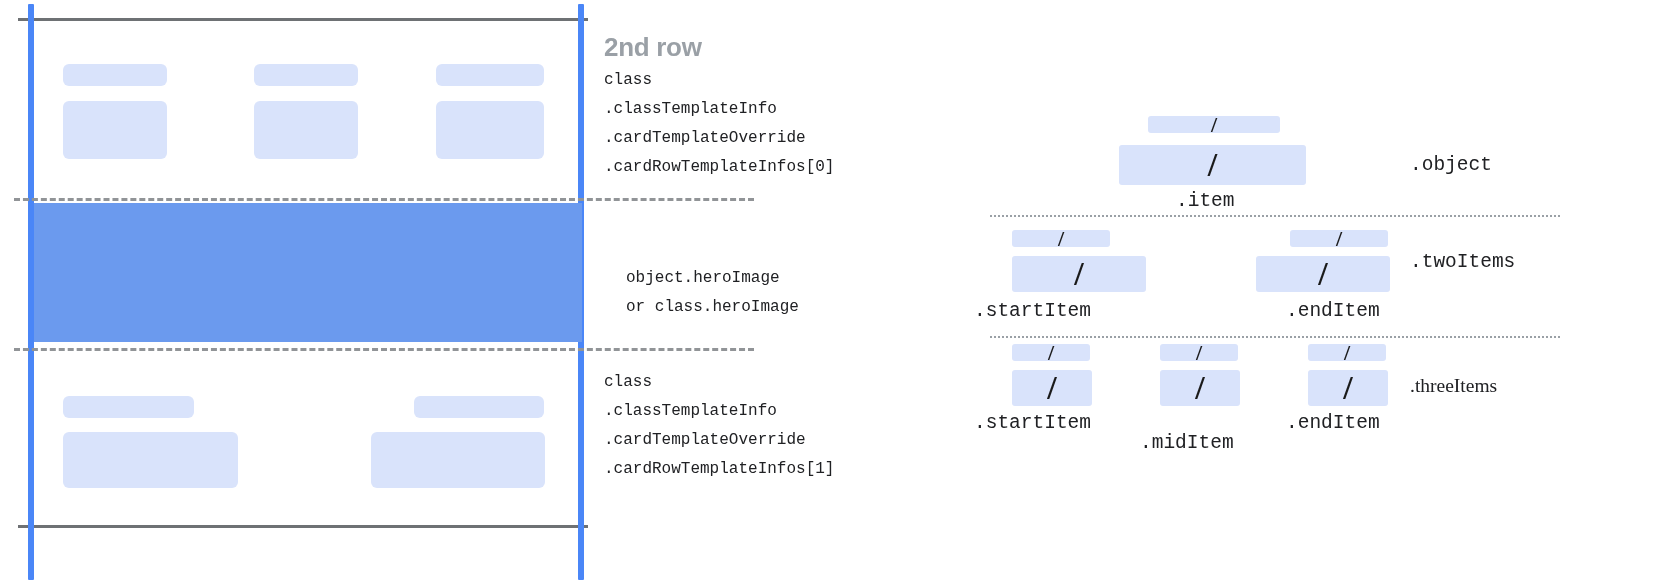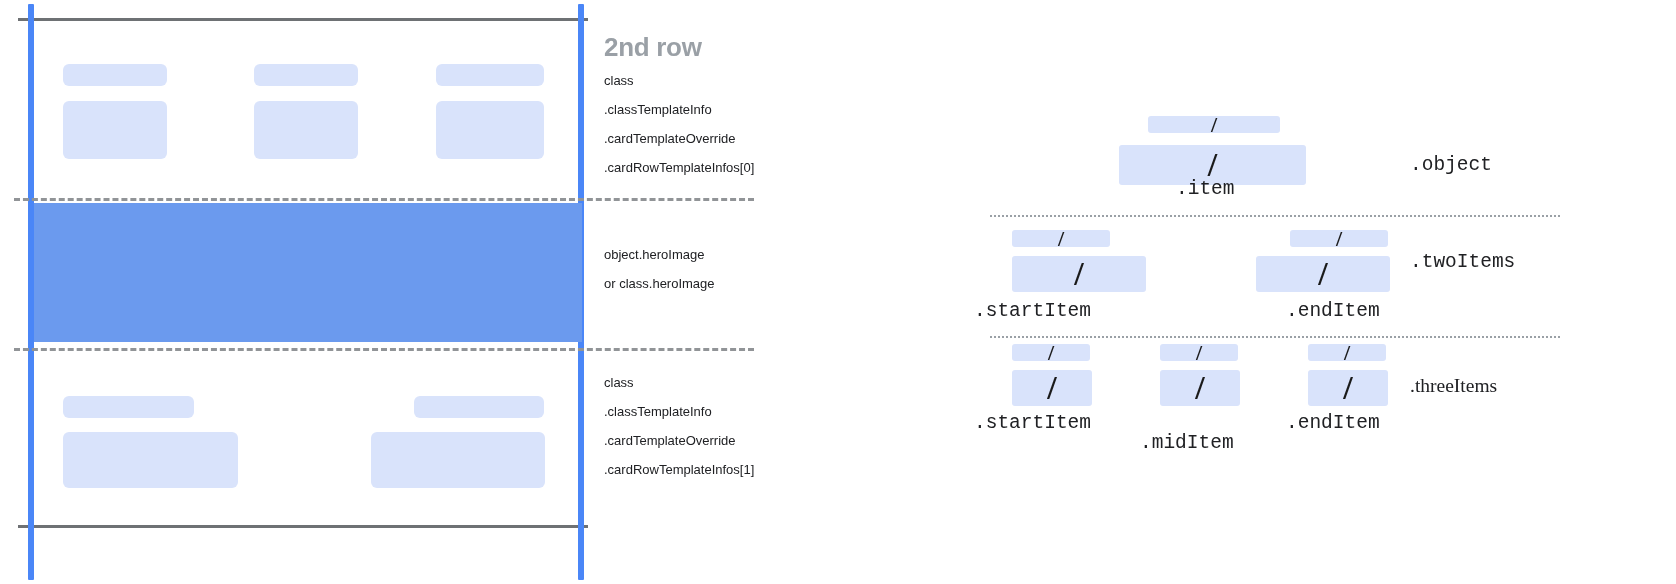--- a/index.html
+++ b/index.html
@@ -75,28 +75,28 @@
   .annot .title {
     font-family: "Liberation Sans", sans-serif;
     font-size: 26px;
     font-weight: bold;
     color: #9aa0a6;
     letter-spacing: -0.3px;
     line-height: 34px;
     margin: 0 0 2px 0;
   }
   .mono {
-    font-family: Liberation Sans, sans-serif;
-    font-size: 13px;
+    font-family: Liberation Mono, monospace;
+    font-size: 16px;
     color: #202124;
     line-height: 29px;
     white-space: pre;
   }
   #annot-2nd { top: 30px; }
-  #annot-hero { top: 240px; }
+  #annot-hero { top: 264px; margin-left: 22px; }
   #annot-3rd { top: 368px; }
 
   
   .right-area { position: absolute; left: 960px; top: 0; width: 716px; height: 584px; }
 
   .sep {
     position: absolute;
     left: 30px;
     width: 570px;
     border-top: 2px dotted #9aa0a6;
@@ -194,21 +194,21 @@
 
   <div class="right-area">
 
     <div class="slot">
       <div class="bar small" style="left:188px; top:116px; width:132px; height:17px;">
         <span class="slash">/</span>
       </div>
       <div class="bar big" style="left:159px; top:145px; width:187px; height:40px;">
         <span class="slash">/</span>
       </div>
-      <div class="caption" style="left:216px; top:178px;">.item</div>
+      <div class="caption" style="left:216px; top:190px;">.item</div>
       <div class="rowlabel" style="left:450px; top:154px;">.object</div>
     </div>
 
     <div class="sep s1"></div>
 
     <div class="slot">
       <div class="bar small" style="left:52px;  top:230px; width:98px;  height:17px;">
         <span class="slash">/</span>
       </div>
       <div class="bar big" style="left:52px;  top:256px; width:134px; height:36px;">

